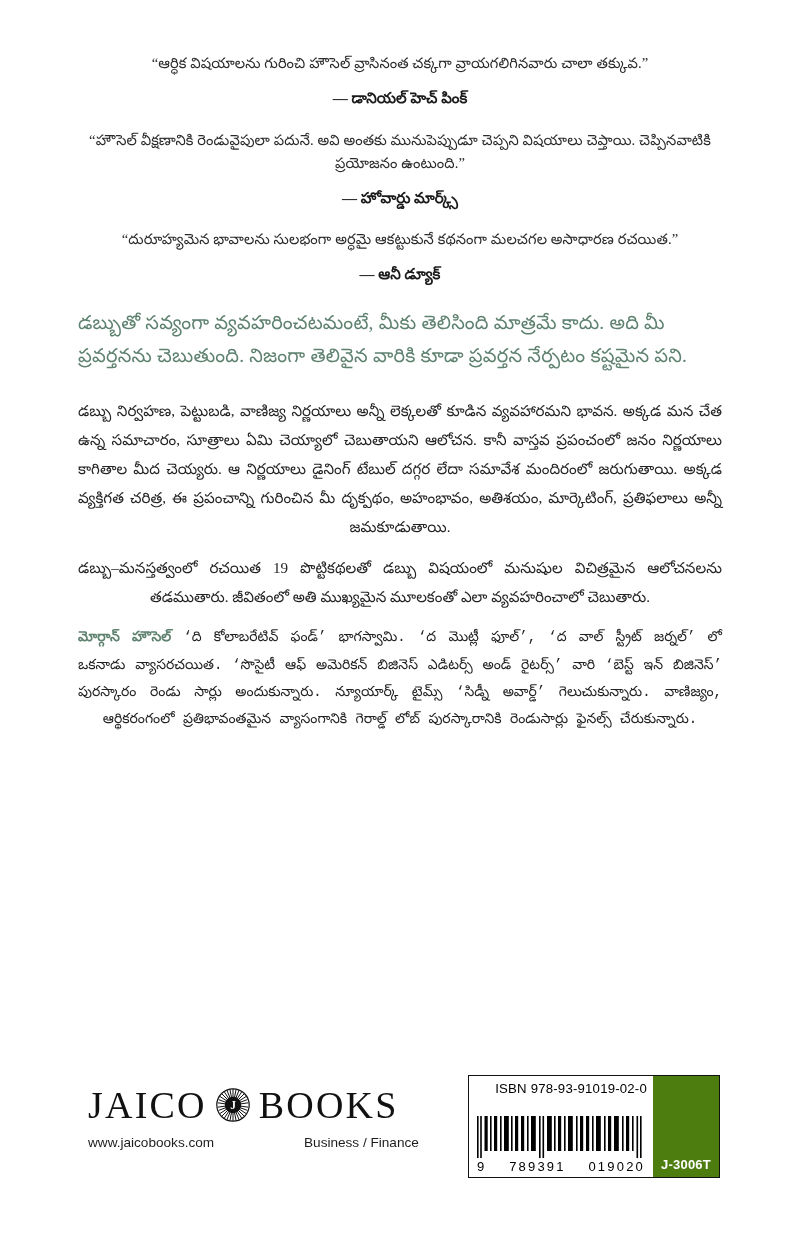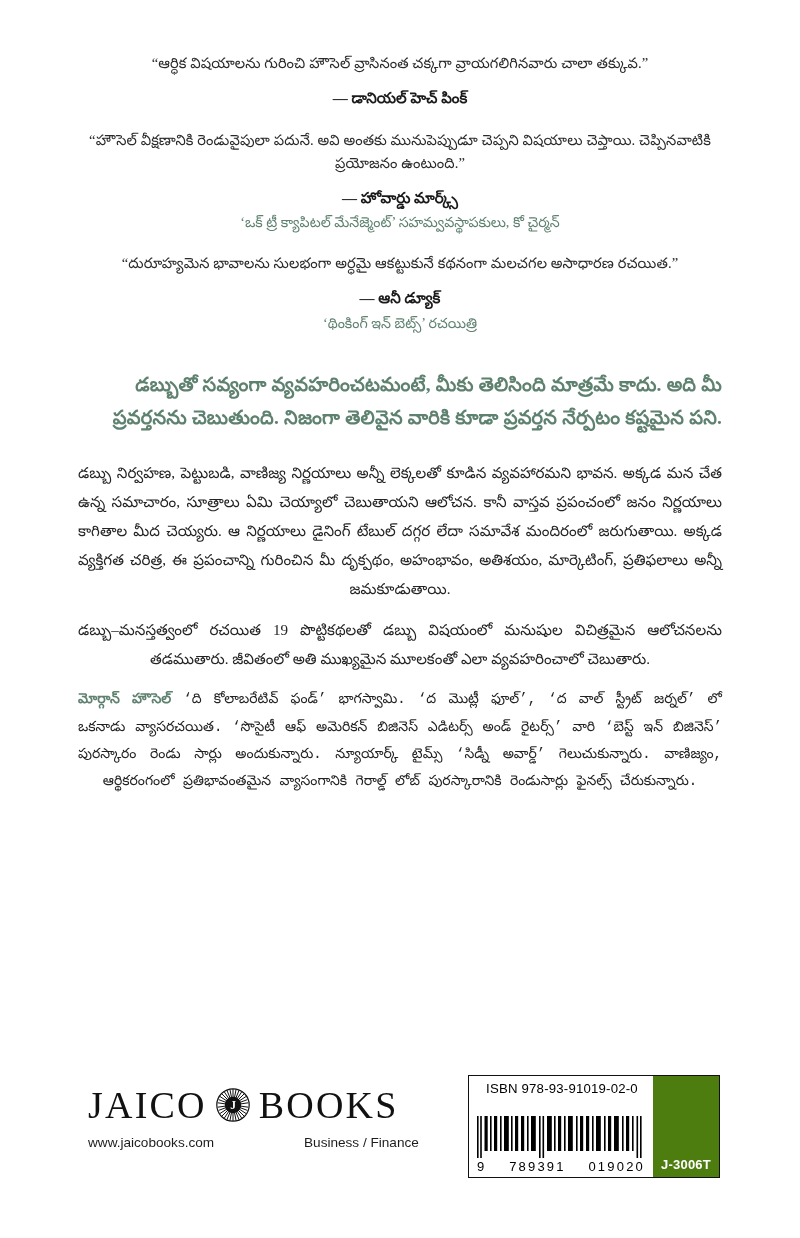--- a/index.html
+++ b/index.html
@@ -57,27 +57,27 @@
   .quote-source {
     font-family: "Liberation Serif", "DejaVu Serif", serif;
     font-size: 14.2px;
     color: #5f8270;
     margin-top: 2px;
     line-height: 1.55;
   }
 
   
   .headline {
-    text-align: right;
+    text-align: left;
     font-family: "Liberation Serif", "DejaVu Serif", serif;
     font-size: 19.4px;
-    font-weight: bold;
+    font-weight: normal;
     color: #5f8270;
     line-height: 1.72;
-    margin-top: 34px;
+    margin-top: 20px;
     margin-bottom: 25px;
     letter-spacing: 0.2px;
   }
 
   
   .body-para {
     font-family: "Liberation Serif", "DejaVu Serif", serif;
     font-size: 15.1px;
     line-height: 1.92;
     color: #232323;
@@ -168,21 +168,21 @@
     padding: 5px 6px 3px 8px;
     box-sizing: border-box;
     display: flex;
     flex-direction: column;
   }
   .isbn-text {
     font-family: "Liberation Sans", "DejaVu Sans", sans-serif;
     font-size: 13.2px;
     letter-spacing: 0.2px;
     color: #000;
-    text-align: center;
+    text-align: right;
     margin-bottom: 20px;
   }
   .bars {
     flex: 1 1 auto;
     display: flex;
     align-items: flex-end;
     height: 52px;
     overflow: hidden;
   }
   .bars svg { display: block; }
@@ -222,27 +222,25 @@
   <div class="content">
 
     <div class="quote-block">
       <div class="quote-text">“ఆర్ధిక విషయాలను గురించి హౌసెల్ వ్రాసినంత చక్కగా వ్రాయగలిగినవారు చాలా తక్కువ.”</div>
       <div class="quote-attrib">— డానియల్ హెచ్ పింక్</div>
     </div>
 
     <div class="quote-block">
       <div class="quote-text">“హౌసెల్ వీక్షణానికి రెండువైపులా పదునే. అవి అంతకు మునుపెప్పుడూ చెప్పని విషయాలు చెప్తాయి. చెప్పినవాటికి ప్రయోజనం ఉంటుంది.”</div>
       <div class="quote-attrib">— హోవార్డు మార్క్స్</div>
-      <div class="quote-source">‘ఒక్ ట్రీ క్యాపిటల్ మేనేజ్మెంట్’ సహమ్వవస్థాపకులు, కో చైర్మన్</div>
     </div>
 
     <div class="quote-block">
       <div class="quote-text">“దురూహ్యమెన భావాలను సులభంగా అర్ధమై ఆకట్టుకునే కథనంగా మలచగల అసాధారణ రచయిత.”</div>
       <div class="quote-attrib">— ఆనీ డ్యూక్</div>
-      <div class="quote-source">‘థింకింగ్ ఇన్ బెట్స్’ రచయిత్రి</div>
     </div>
 
     <div class="headline">డబ్బుతో సవ్యంగా వ్యవహరించటమంటే, మీకు తెలిసింది మాత్రమే కాదు. అది మీ ప్రవర్తనను చెబుతుంది. నిజంగా తెలివైన వారికి కూడా ప్రవర్తన నేర్పటం కష్టమైన పని.</div>
 
     <p class="body-para justified">డబ్బు నిర్వహణ, పెట్టుబడి, వాణిజ్య నిర్ణయాలు అన్నీ లెక్కలతో కూడిన వ్యవహారమని భావన. అక్కడ మన చేత ఉన్న సమాచారం, సూత్రాలు ఏమి చెయ్యాలో చెబుతాయని ఆలోచన. కానీ వాస్తవ ప్రపంచంలో జనం నిర్ణయాలు కాగితాల మీద చెయ్యరు. ఆ నిర్ణయాలు డైనింగ్ టేబుల్ దగ్గర లేదా సమావేశ మందిరంలో జరుగుతాయి. అక్కడ వ్యక్తిగత చరిత్ర, ఈ ప్రపంచాన్ని గురించిన మీ దృక్పథం, అహంభావం, అతిశయం, మార్కెటింగ్, ప్రతిఫలాలు అన్నీ జమకూడుతాయి.</p>
     <p class="body-para justified">డబ్బు–మనస్తత్వంలో రచయిత 19 పొట్టికథలతో డబ్బు విషయంలో మనుషుల విచిత్రమైన ఆలోచనలను తడముతారు. జీవితంలో అతి ముఖ్యమైన మూలకంతో ఎలా వ్యవహరించాలో చెబుతారు.</p>
 
     <p class="bio"><span class="author-name">మోర్గాన్ హౌసెల్</span><span> ‘ది కోలాబరేటివ్ ఫండ్’ భాగస్వామి. ‘ద మొట్లీ ఫూల్’, ‘ద వాల్ స్ట్రీట్ జర్నల్’ లో ఒకనాడు వ్యాసరచయిత. ‘సొసైటీ ఆఫ్ అమెరికన్ బిజినెస్ ఎడిటర్స్ అండ్ రైటర్స్’ వారి ‘బెస్ట్ ఇన్ బిజినెస్’ పురస్కారం రెండు సార్లు అందుకున్నారు. న్యూయార్క్ టైమ్స్ ‘సిడ్నీ అవార్డ్’ గెలుచుకున్నారు. వాణిజ్యం, ఆర్థికరంగంలో ప్రతిభావంతమైన వ్యాసంగానికి గెరాల్డ్ లోబ్ పురస్కారానికి రెండుసార్లు ఫైనల్స్ చేరుకున్నారు.</span></p>
 
   </div>

